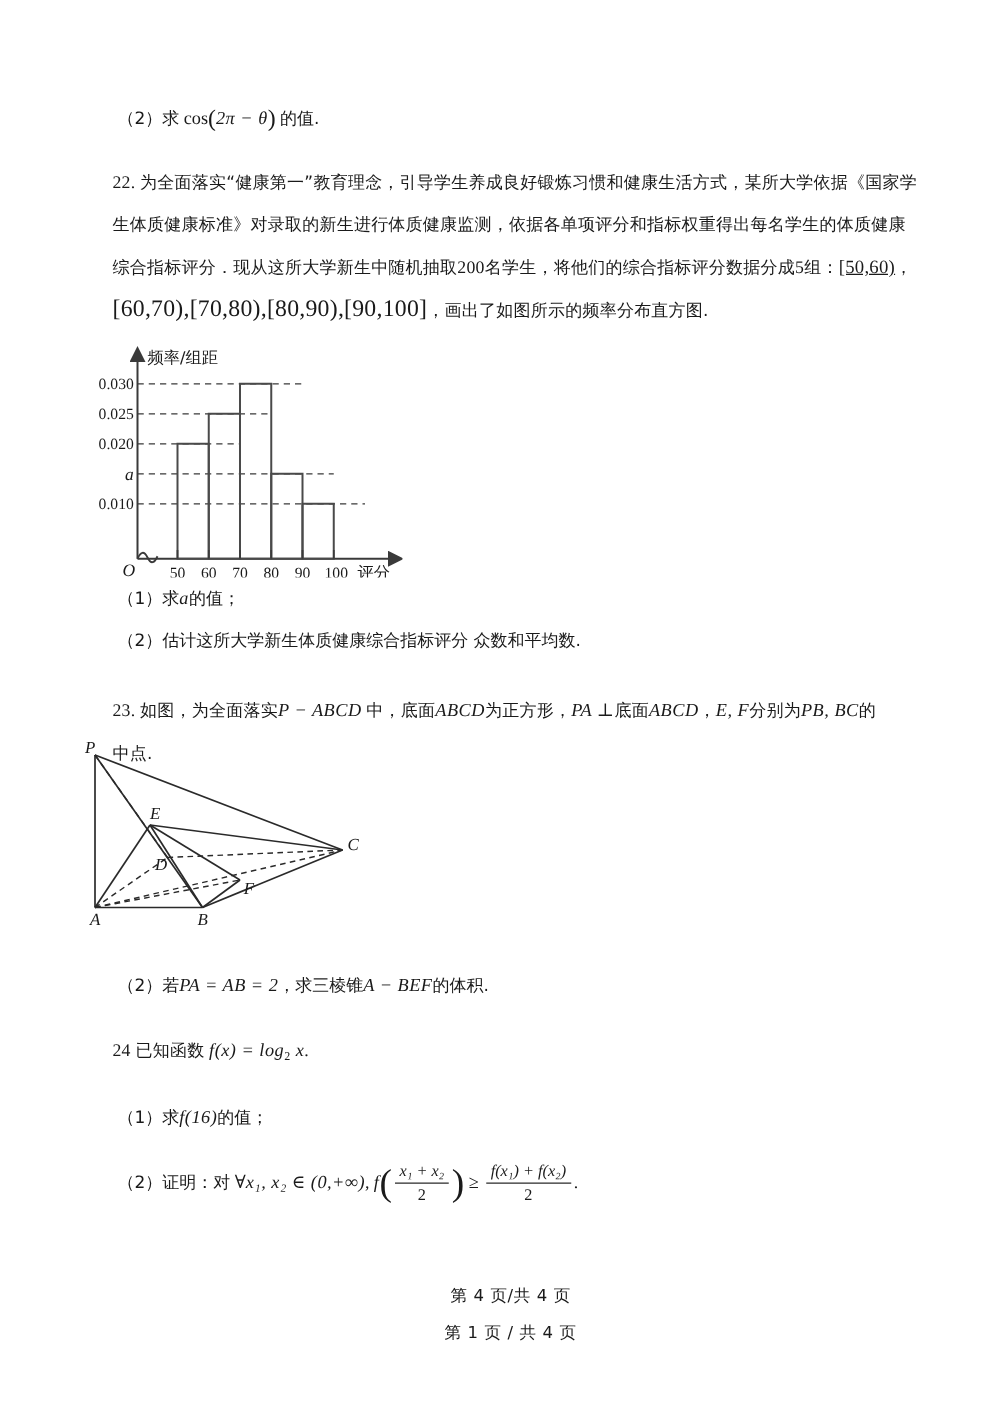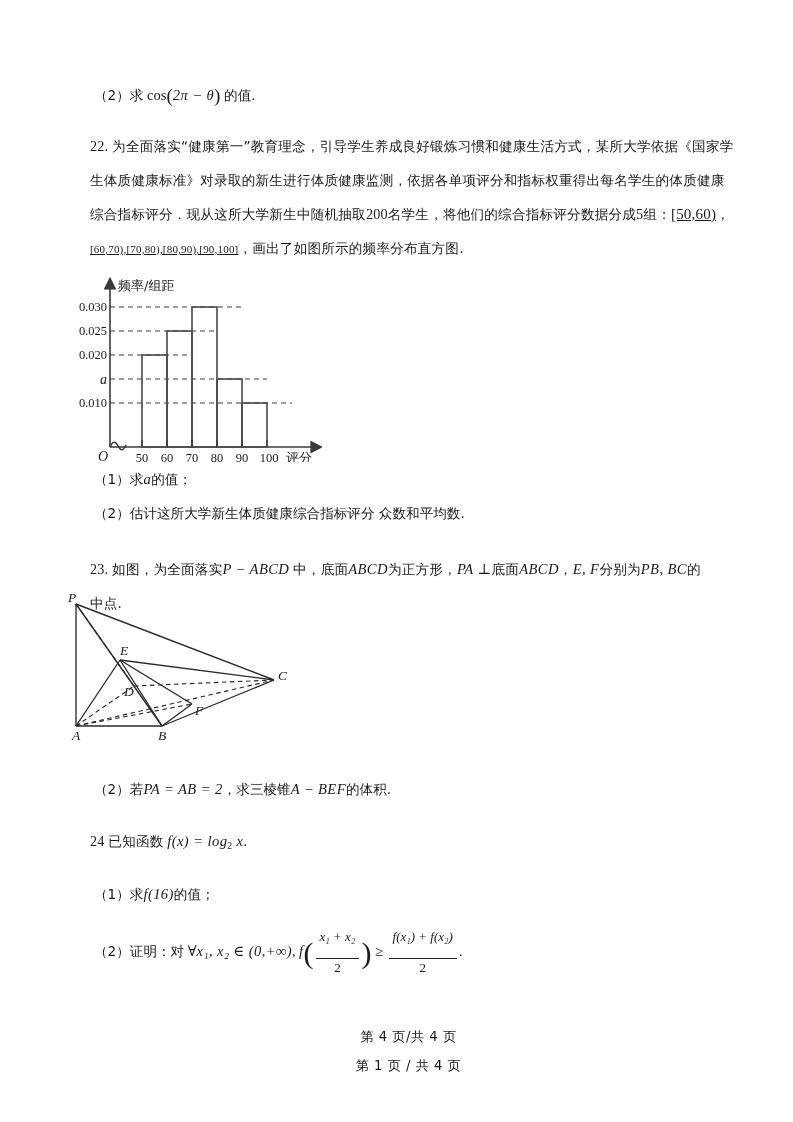--- a/index.html
+++ b/index.html
@@ -75,21 +75,21 @@
   
   .frac {
     display: inline-block;
     vertical-align: middle;
     text-align: center;
     font-style: italic;
     font-size: 13px;
     line-height: 1.25;
     margin: 0 2px;
   }
-  .frac > .num { display: block; padding: 0 4px 13px 4px; border-bottom: 1px solid #2a2a2a; }
+  .frac > .num { display: block; padding: 0 4px 1px 4px; border-bottom: 1px solid #2a2a2a; }
   .frac > .den { display: block; padding: 1px 4px 0 4px; font-style: normal; }
   .tall-paren {
     display: inline-block;
     font-size: 30px;
     font-style: normal;
     vertical-align: middle;
     line-height: 0.86;
     font-family: "Liberation Serif", serif;
   }
 
@@ -142,21 +142,21 @@
       <span class="qnum mnum">22.</span>
       <span class="cn">为全面落实“健康第一”教育理念，引导学生养成良好锻炼习惯和健康生活方式，某所大学依据《国家学</span>
     </div>
     <div class="qline">
       <span class="cn">生体质健康标准》对录取的新生进行体质健康监测，依据各单项评分和指标权重得出每名学生的体质健康</span>
     </div>
     <div class="qline">
       <span class="cn">综合指标评分．现从这所大学新生中随机抽取</span><span class="mnum">200</span><span class="cn">名学生，将他们的综合指标评分数据分成</span><span class="mnum">5</span><span class="cn">组：</span><span class="mnum" style="font-size:15px;text-decoration:underline;">[50,60)</span><span class="cn">，</span>
     </div>
     <div class="qline">
-      <span class="mnum" style="font-size:11px;text-decoration:underline;">[60,70),[70,80),[80,90),[90,100]</span><span class="cn">，画出了如图所示的频率分布直方图.</span>
+      <span class="mnum" style="font-size:19px;">[60,70),[70,80),[80,90),[90,100]</span><span class="cn">，画出了如图所示的频率分布直方图.</span>
     </div>
 
     <div style="height:196px;"></div>
 
     <div class="sub">
       <span class="cn">（1）求</span><span class="mi">a</span><span class="cn">的值；</span>
     </div>
     <div class="sub">
       <span class="cn">（2）估计这所大学新生体质健康综合指标评分  众数和平均数.</span>
     </div>

